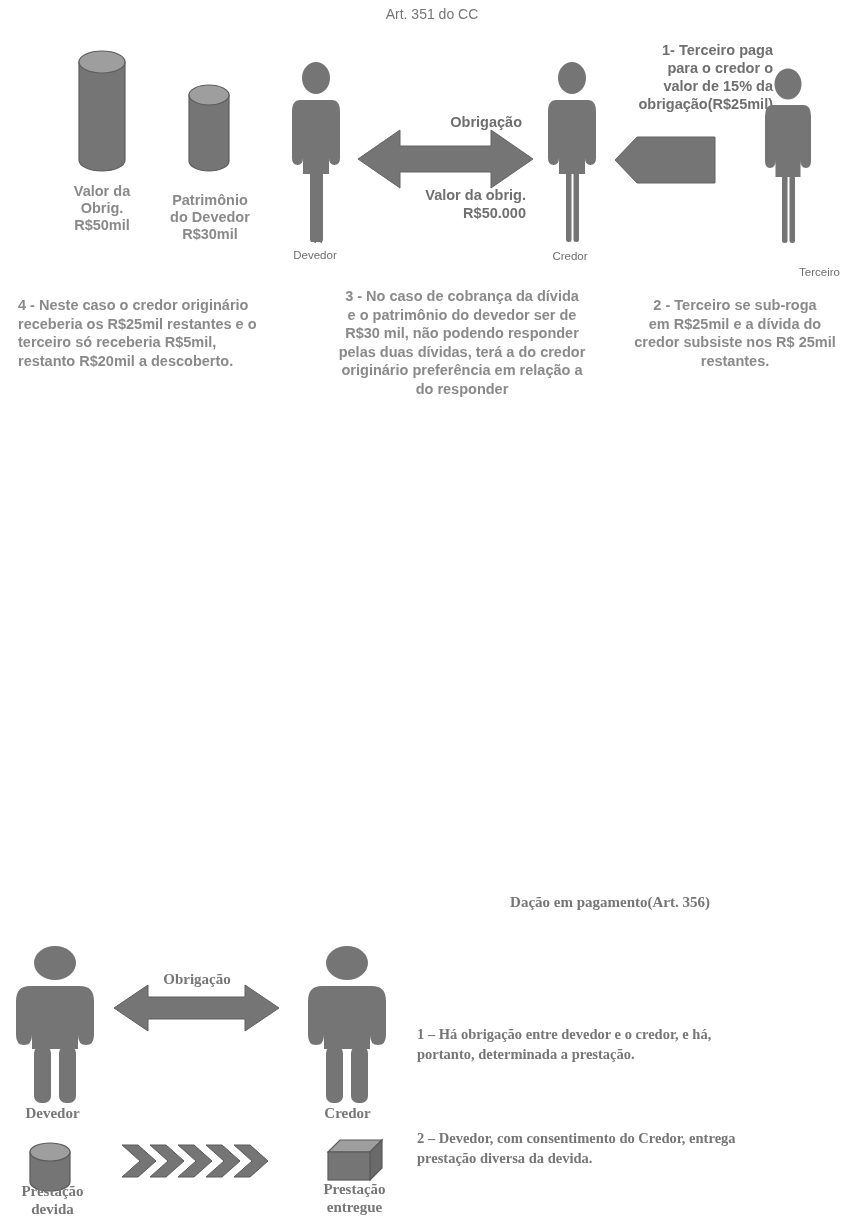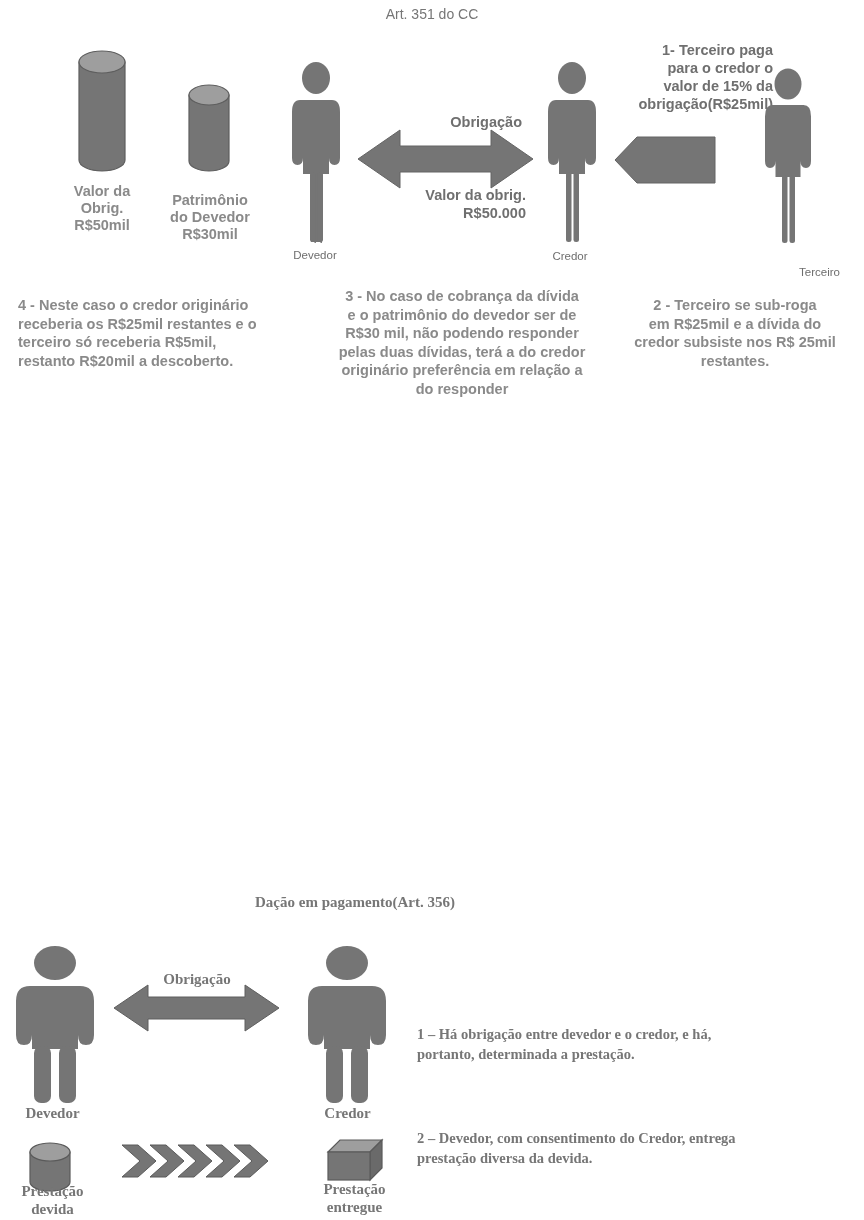--- a/index.html
+++ b/index.html
@@ -197,21 +197,21 @@
     <div>do responder</div>
   </div>
 
   <div class="abs note-sans" style="left:612px;top:296px;width:246px;text-align:center;">
     <div>2 - Terceiro se sub-roga</div>
     <div>em R$25mil e a dívida do</div>
     <div>credor subsiste nos R$ 25mil</div>
     <div>restantes.</div>
   </div>
 
-  <div class="abs title-serif" style="left:0;top:894px;width:710px;">Dação em pagamento(Art. 356)</div>
+  <div class="abs title-serif" style="left:0;top:894px;width:710px;text-align:right;">Dação em pagamento(Art. 356)</div>
 
   <div class="abs" style="left:8px;top:946px;">
     <svg width="94" height="159" viewBox="0 0 94 159">
       <ellipse cx="47" cy="17" rx="21" ry="17" fill="#757575"></ellipse>
       <path d="M22 40 Q8 40 8 55 L8 89 Q8 99 16 99 Q24 99 24 89 L24 63 L24 103 L70 103 L70 63 L70 89 Q70 99 78 99 Q86 99 86 89 L86 55 Q86 40 72 40 Z" fill="#757575"></path>
       <rect x="26" y="100" width="17" height="57" rx="7" fill="#757575"></rect>
       <rect x="51" y="100" width="17" height="57" rx="7" fill="#757575"></rect>
     </svg>
   </div>
   <div class="abs cap-serif" style="left:0;top:1104px;width:105px;">Devedor</div>

